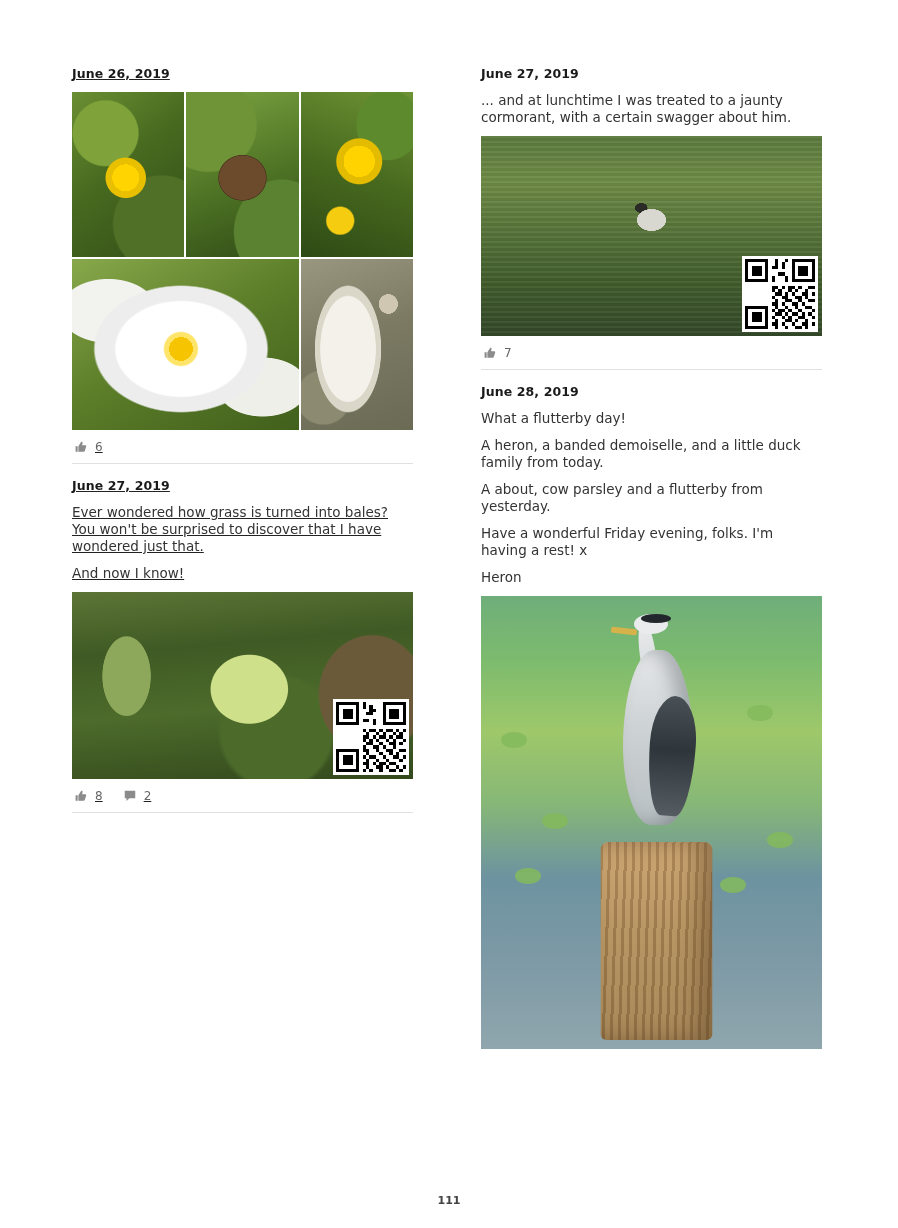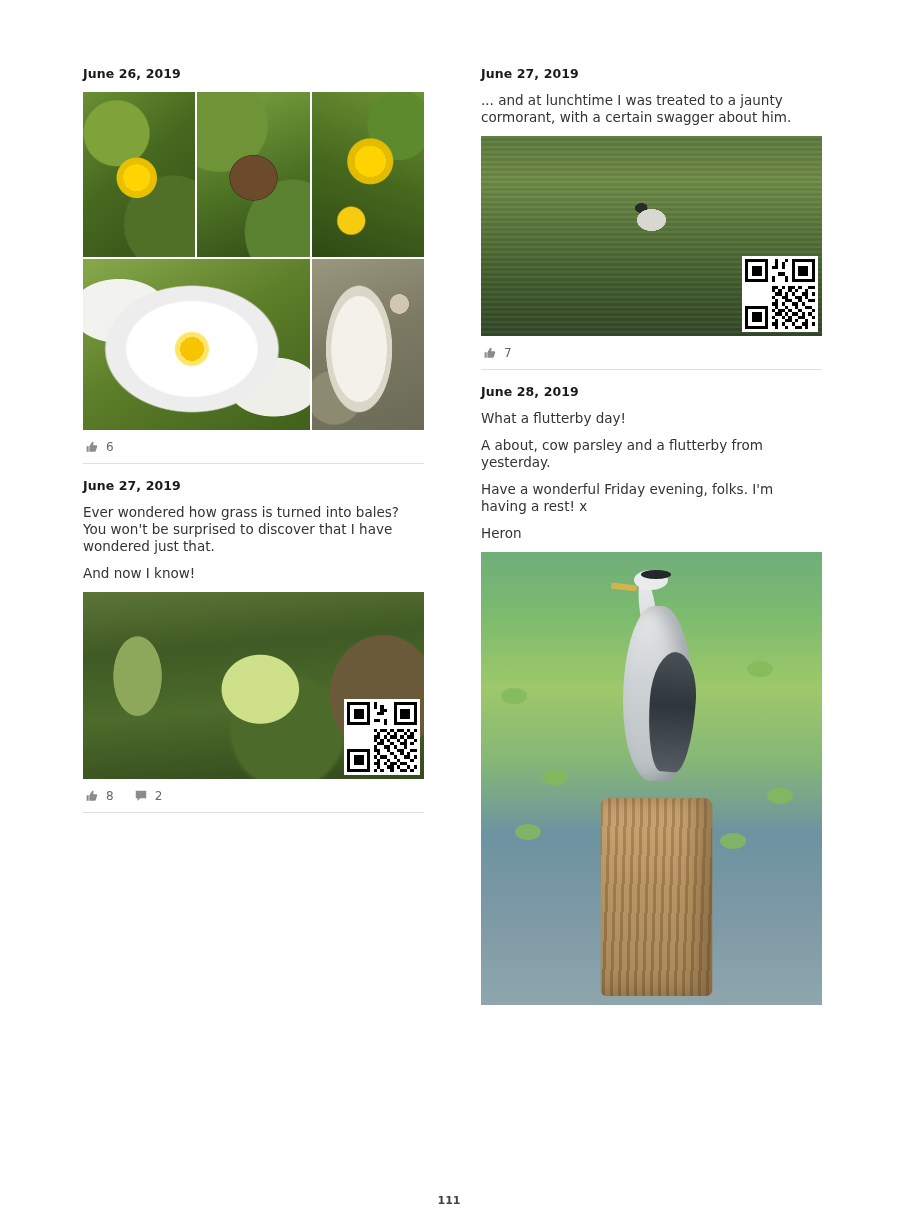--- a/index.html
+++ b/index.html
@@ -14,21 +14,21 @@
   .page{
     position:absolute;
     left:0;top:0;
     width:898px;height:1228px;
   }
   .col{
     position:absolute;
     width:341px;
     top:66px;
   }
-  .col-left{left:83px;}
+  .col-left{left:72px;text-decoration:underline;}
   .col-right{left:481px;}
 
   .post{margin-bottom:0;}
   .post-date{
     font-size:12.5px;
     font-weight:bold;
     color:#1a1a1a;
     margin:0 0 11px 0;
     letter-spacing:0.1px;
   }
@@ -517,20 +517,21 @@
               </svg>
           </span>
           <span class="rcount">7</span>
         </div>
       </div>
     </div>
 
     <div class="post">
       <div class="post-date">June 28, 2019</div>
       <p class="post-text">What a flutterby day!</p>
+      <p class="post-text">A heron, a banded demoiselle, and a little duck family from today.</p>
       <p class="post-text">A about, cow parsley and a flutterby from yesterday.</p>
       <p class="post-text">Have a wonderful Friday evening, folks. I'm having a rest! x</p>
       <p class="post-text">Heron</p>
 
       <div class="photo">
         <div class="ph-heron">
           <div class="lily" style="left:6%;top:30%;"></div>
           <div class="lily" style="left:78%;top:24%;"></div>
           <div class="lily" style="left:18%;top:48%;"></div>
           <div class="lily" style="left:84%;top:52%;"></div>

